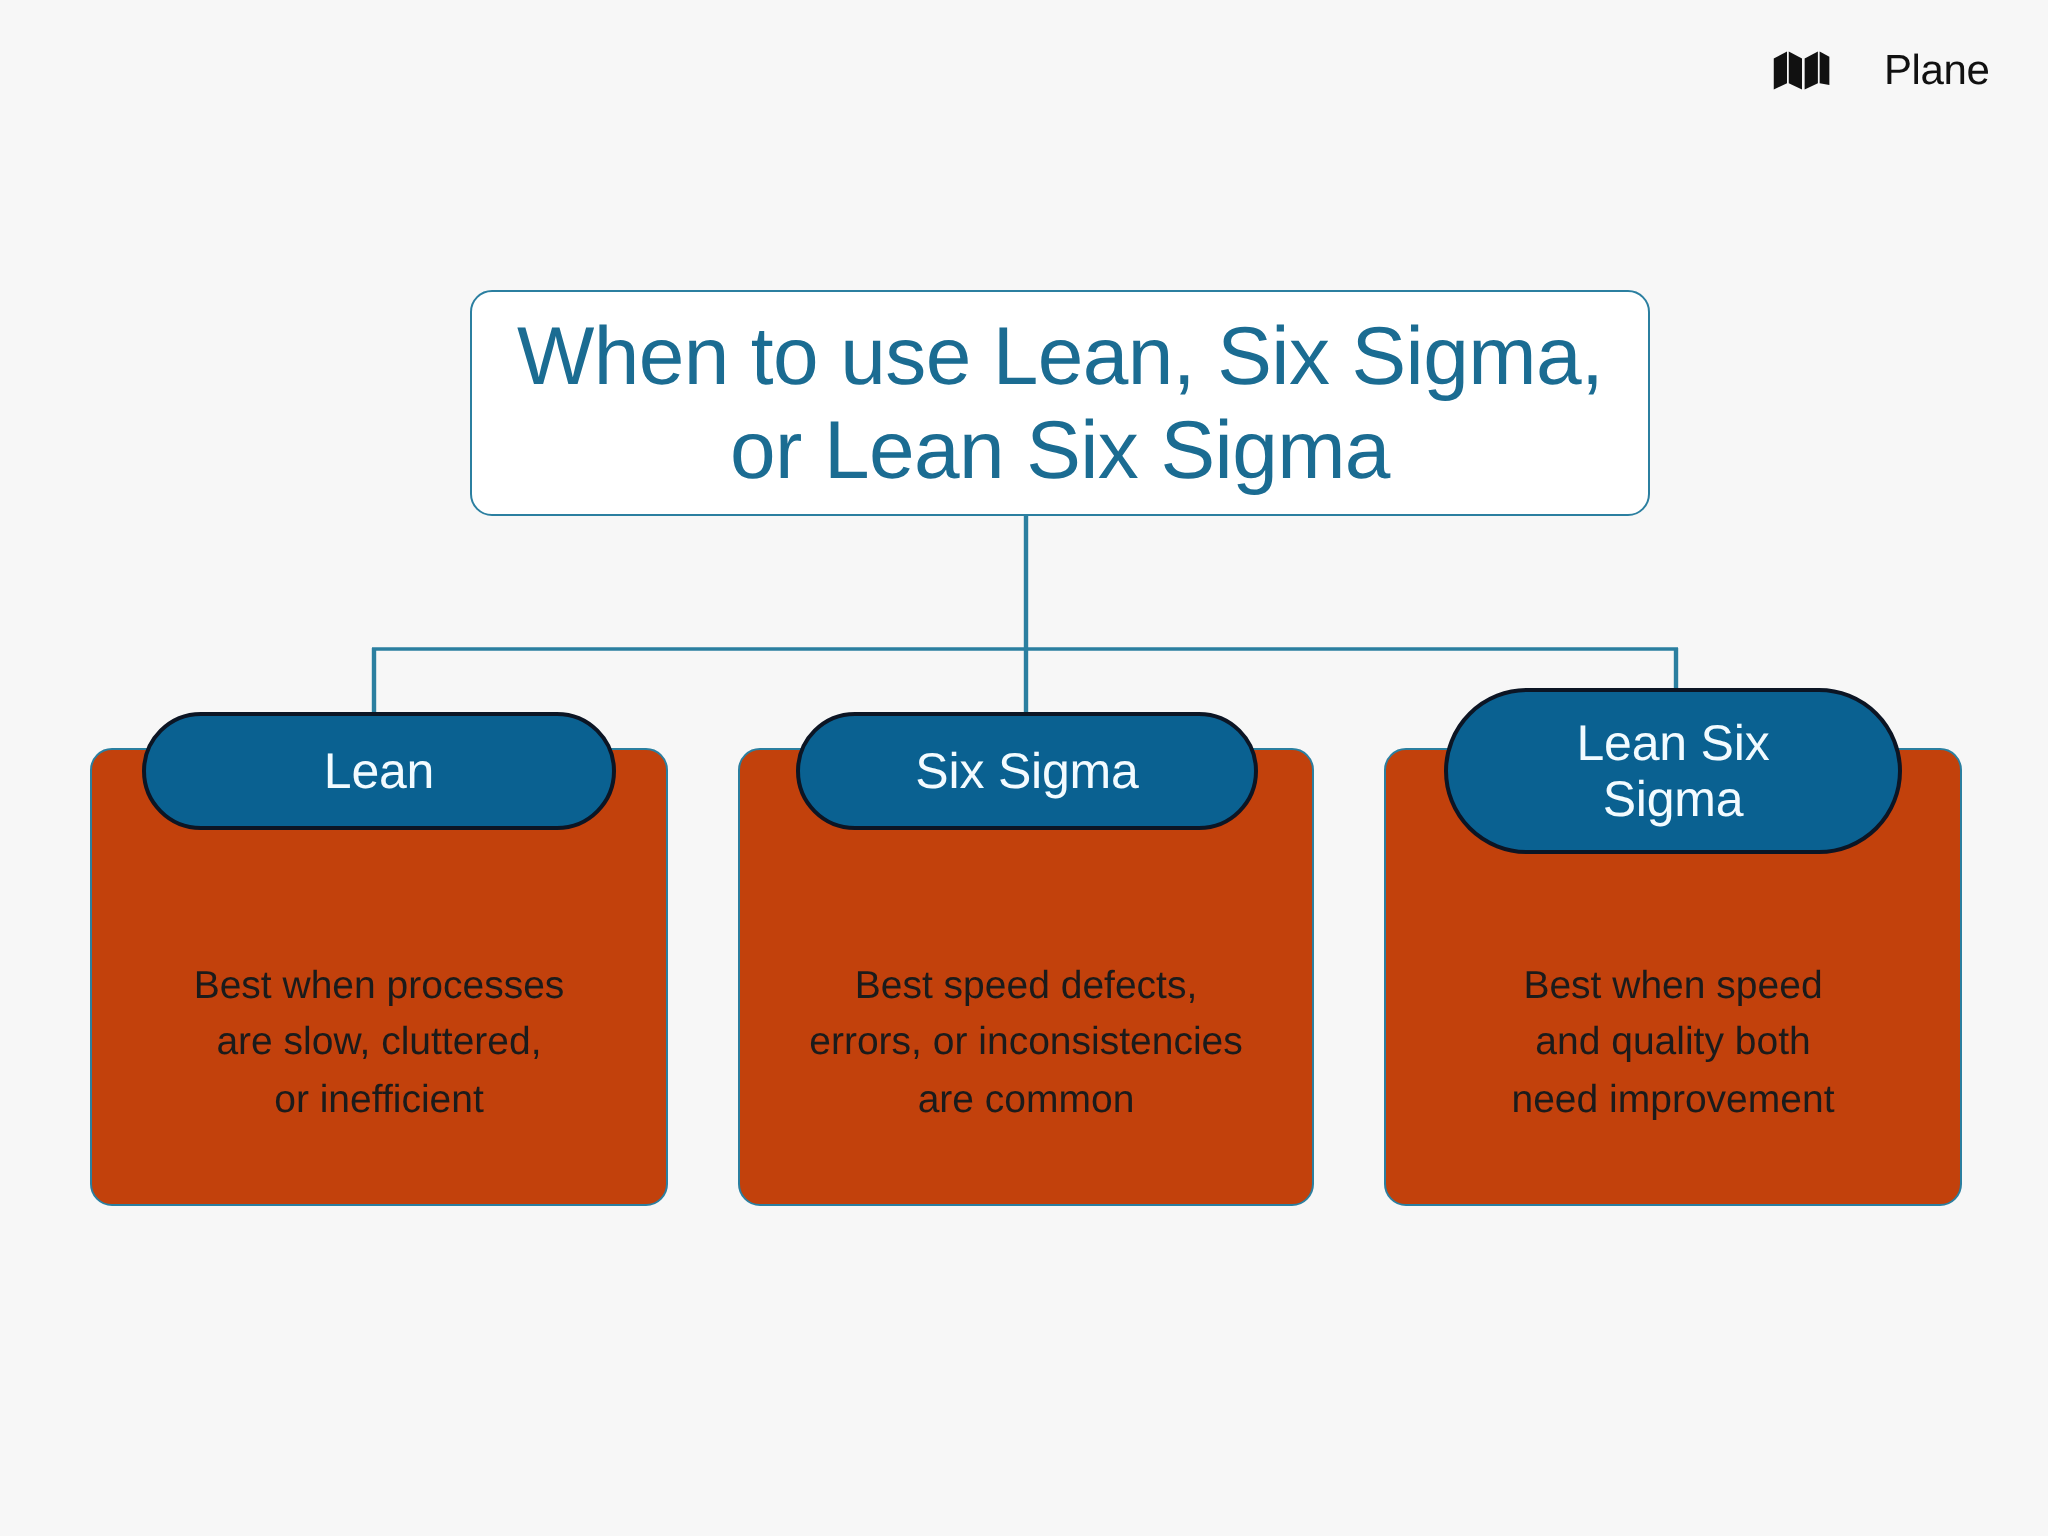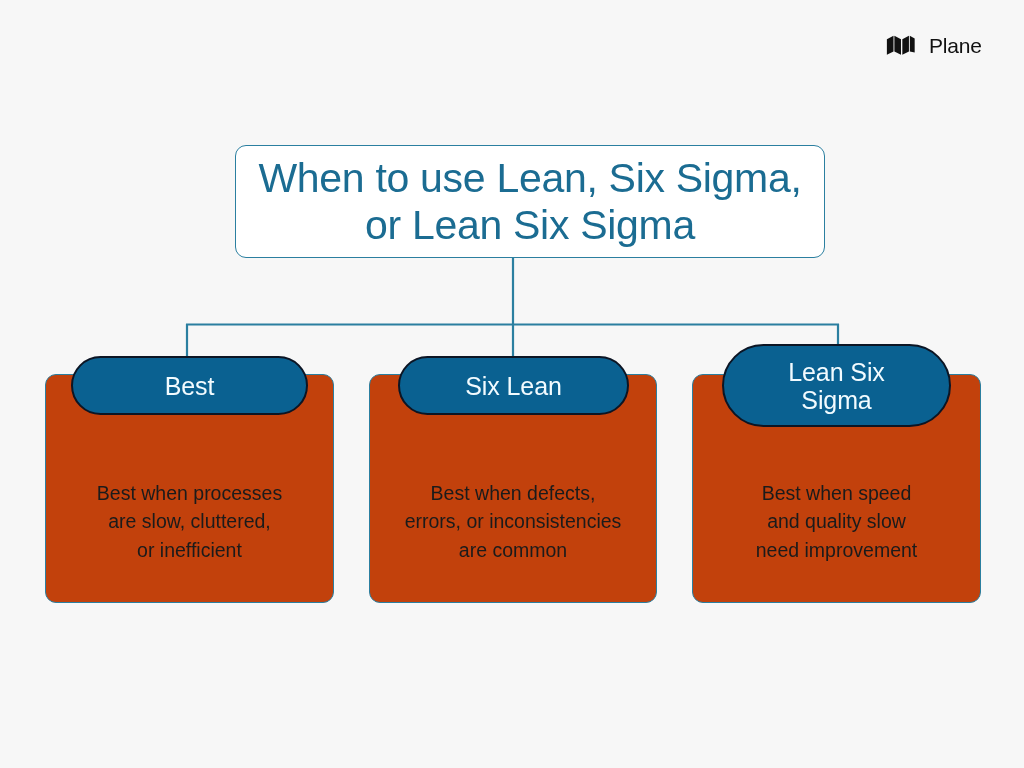--- a/index.html
+++ b/index.html
@@ -11,25 +11,25 @@
     height: 768px;
     background: #f7f7f7;
     font-family: "Liberation Sans", sans-serif;
     overflow: hidden;
     position: relative;
   }
 
   
   .brand {
     position: absolute;
-    top: 34px;
+    top: 24px;
     left: 886px;
     display: flex;
     align-items: center;
-    gap: 13px;
+    gap: 26px;
     justify-content: flex-end;
   }
   .brand-mark {
     width: 30px;
     height: 22px;
     display: block;
   }
   .brand-name {
     font-size: 21px;
     color: #111111;
@@ -164,28 +164,28 @@
 <div class="title-box">
   <div class="title-text">When to use Lean, Six
 Sigma, or Lean Six Sigma</div>
 </div>
 
 <div class="card card-1">
   <div class="card-body">Best when processes
 are slow, cluttered,
 or inefficient</div>
 </div>
-<div class="pill pill-1">Best</div>
+<div class="pill pill-1">Lean</div>
 
 <div class="card card-2">
-  <div class="card-body">Best when defects,
+  <div class="card-body">Best speed defects,
 errors, or inconsistencies
 are common</div>
 </div>
-<div class="pill pill-2">Six Lean</div>
+<div class="pill pill-2">Six Sigma</div>
 
 <div class="card card-3">
   <div class="card-body">Best when speed
-and quality slow
+and quality both
 need improvement</div>
 </div>
 <div class="pill pill-3">Lean Six
 Sigma</div>
 
 </body></html>

